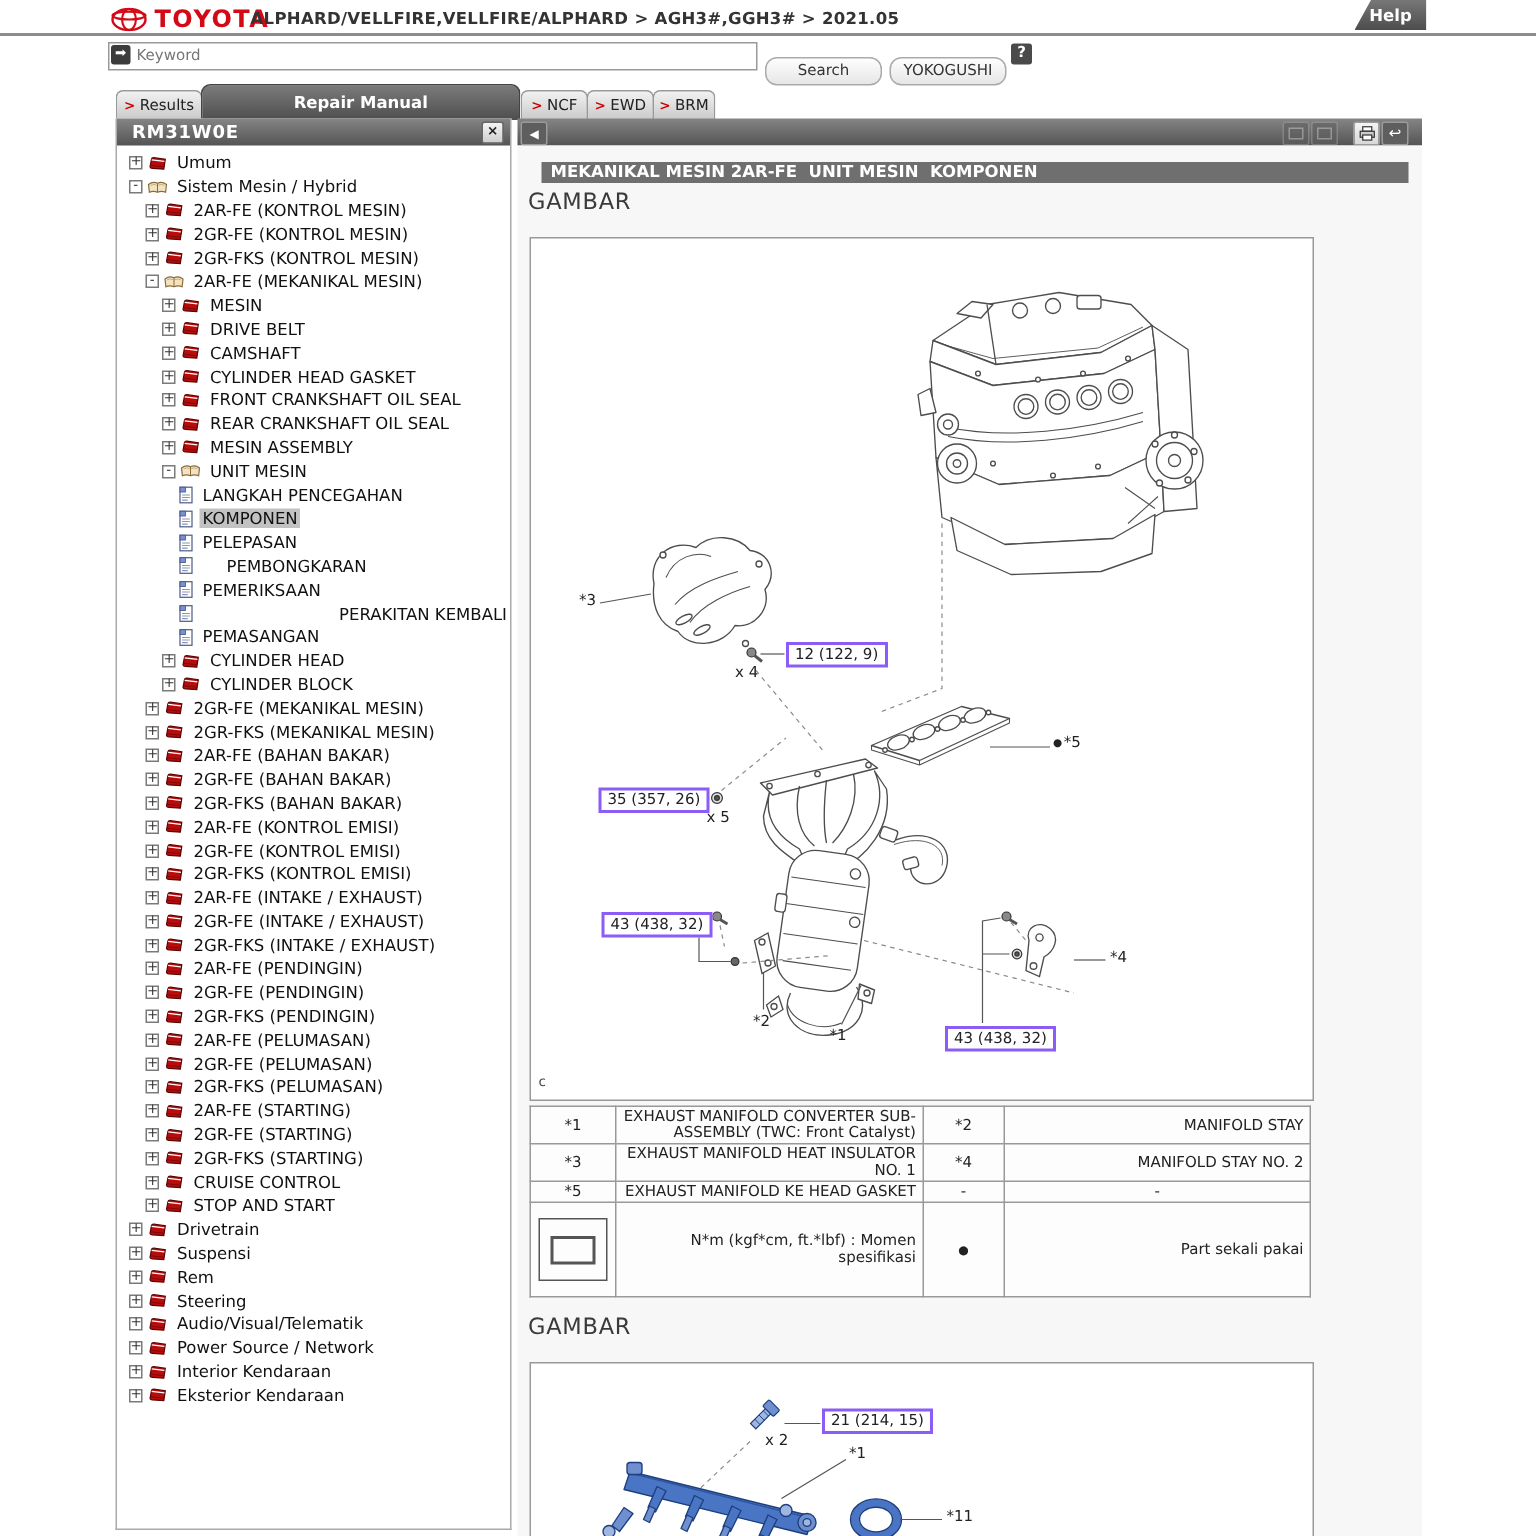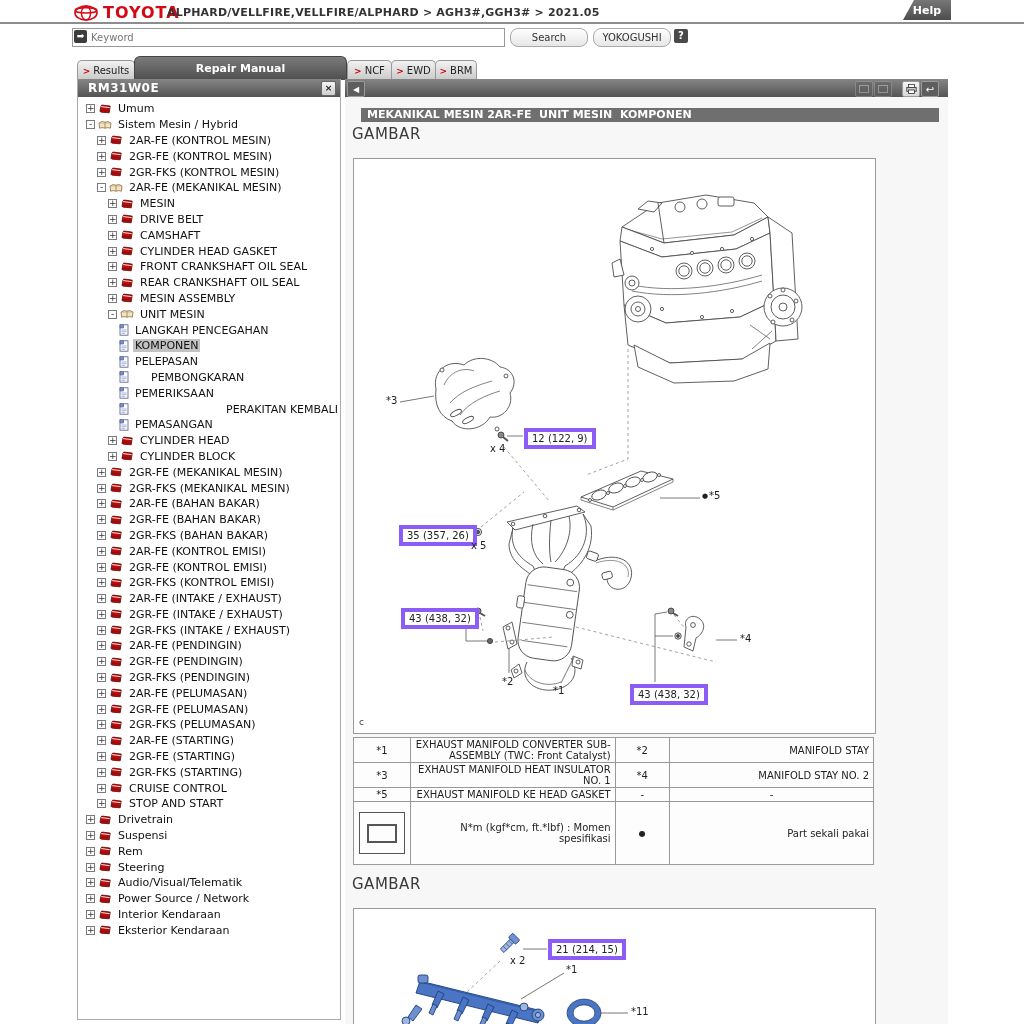--- a/index.html
+++ b/index.html
@@ -14,21 +14,21 @@
             color:#fff;font-size:11px;font-weight:bold;display:flex;align-items:center;justify-content:center;
             clip-path:polygon(11px 0,100% 0,100% 100%,0 100%);}
   .header-rule{position:absolute;left:0;top:22px;width:1024px;height:2px;background:#8d8d8d;}
   
   .search-row{position:absolute;left:0;top:28px;width:1024px;height:20px;}
   .search-wrap{position:absolute;left:72px;top:0;width:431px;height:17px;border:1px solid #999;background:#fff;}
   .search-ico{position:absolute;left:1px;top:1px;width:13px;height:13px;background:#3c3c3c;color:#fff;
               font-size:9px;line-height:13px;text-align:center;border-radius:2px;}
   .search-input{position:absolute;left:16px;top:0;width:410px;height:15px;border:none;outline:none;
                 font-size:10px;color:#333;font-family:inherit;background:transparent;}
-  .pill-btn{position:absolute;top:0;height:17px;border:1px solid #aaa;border-radius:8px;
+  .pill-btn{position:absolute;top:10px;height:17px;border:1px solid #aaa;border-radius:8px;
             background:linear-gradient(#fefefe,#e6e6e6);font-size:10px;color:#333;
             display:flex;align-items:center;justify-content:center;}
   .btn-search{left:510px;width:76px;}
   .btn-yoko{left:593px;width:76px;}
   .q-btn{position:absolute;left:674px;top:1px;width:14px;height:14px;background:#4a4a4a;color:#fff;
          font-size:10px;font-weight:bold;text-align:center;line-height:14px;border-radius:2px;}
   
   .tab{position:absolute;display:flex;align-items:center;justify-content:center;gap:3px;
        font-size:10px;color:#222;border:1px solid #999;border-bottom:none;
        border-radius:5px 5px 0 0;background:linear-gradient(#f2f2f2,#c9c9c9);}
@@ -69,21 +69,21 @@
   .content{position:absolute;left:345px;top:97px;width:603px;height:927px;background:#f7f7f7;overflow:hidden;}
   .doc-title{position:absolute;left:16px;top:11px;width:578px;height:14px;background:#6f6f6f;color:#fff;
              font-size:11px;font-weight:bold;line-height:14px;padding-left:6px;box-sizing:border-box;white-space:pre;}
   .gambar{position:absolute;left:7px;font-size:15px;font-weight:normal;color:#3a3a3a;letter-spacing:.5px;}
   .g1{top:28px;} .g2{top:778px;}
   .figbox{position:absolute;left:8px;width:521px;background:#fff;border:1px solid #999;}
   .fig1{top:61px;height:574px;}
   .fig2{top:811px;height:213px;}
   .figbox svg{position:absolute;left:0;top:0;}
   .flabel{position:absolute;font-size:10px;color:#222;white-space:nowrap;}
-  .tq{position:absolute;font-size:10px;color:#222;border:4px solid #8b5cf6;background:#fff;
+  .tq{position:absolute;font-size:10px;color:#222;border:2px solid #8b5cf6;background:#fff;
       padding:0 4px;line-height:13px;white-space:nowrap;}
   .bullet{font-size:7px;vertical-align:1px;margin-right:1px;}
   .corner{position:absolute;left:5px;top:558px;font-size:9px;color:#444;}
   
   .parts{position:absolute;left:8px;top:640px;width:521px;border-collapse:collapse;font-size:10px;color:#222;}
   .parts td{border:1px solid #999;background:#fdfdfd;padding:1px 4px;vertical-align:middle;text-align:right;}
   .parts td.ref{width:48px;text-align:center;}
   .parts td.nm{width:206px;}
   .parts td.ctr{text-align:center;}
   .legend-row td{height:60px;}

